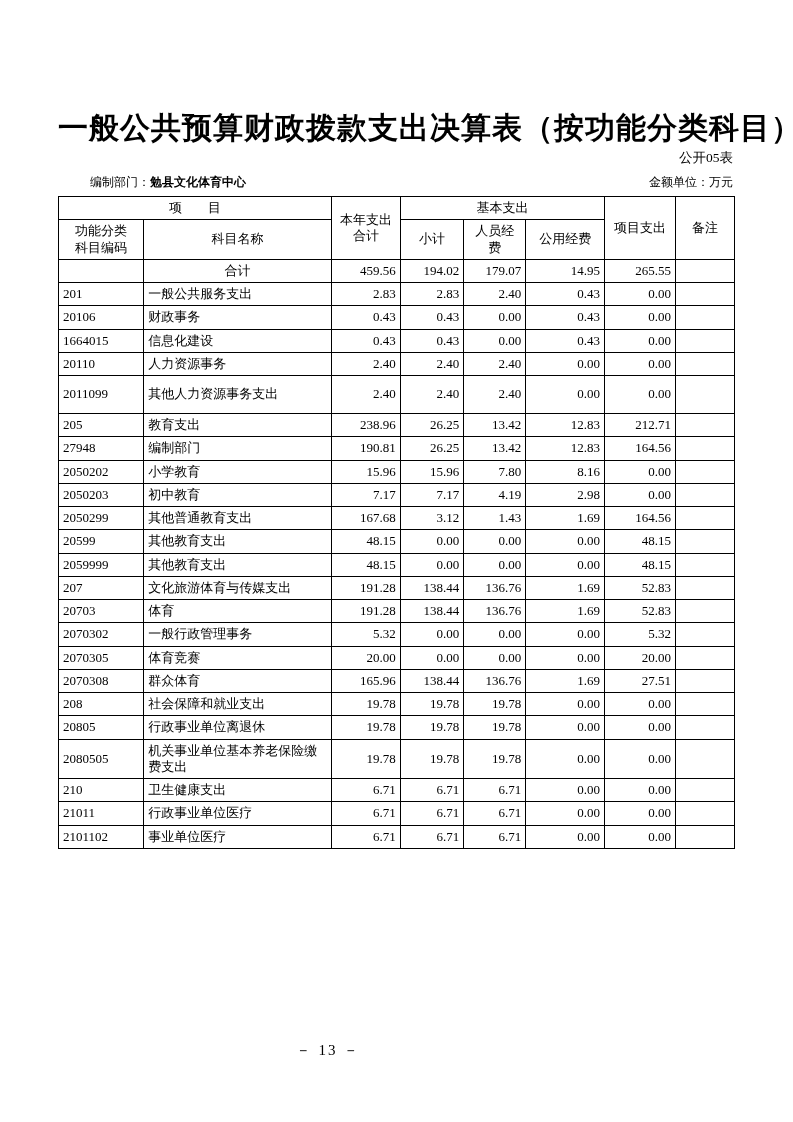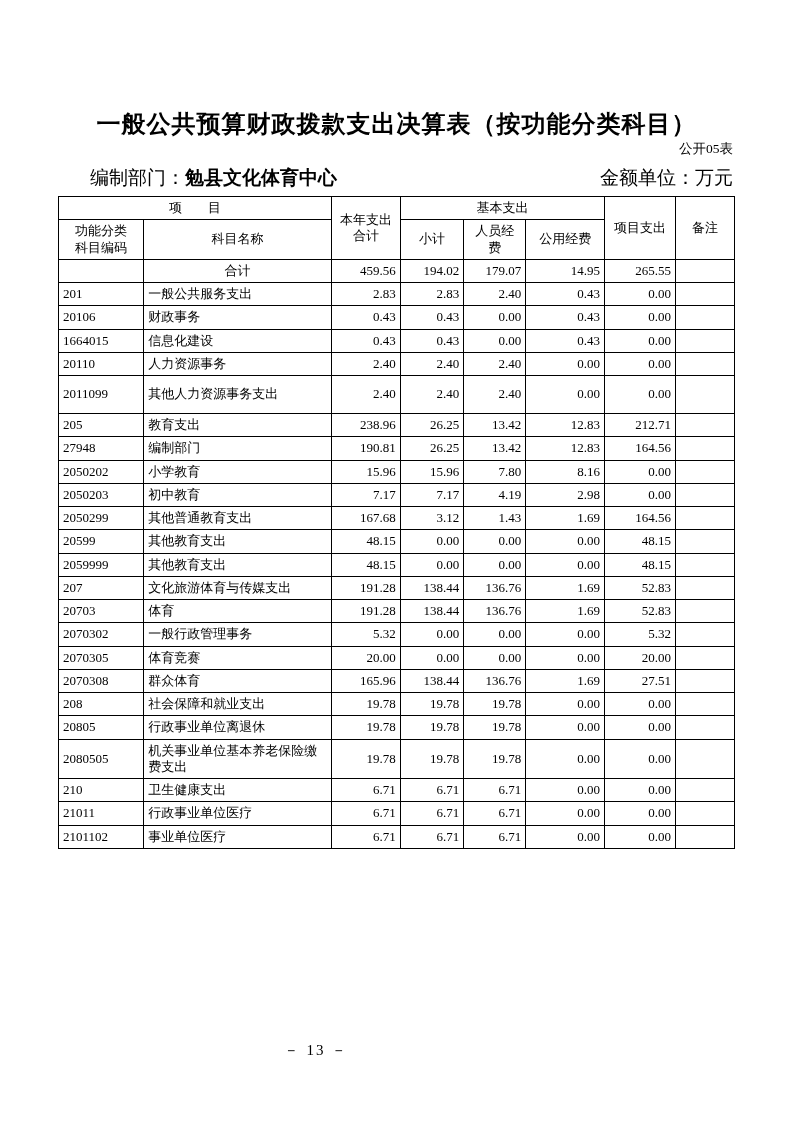--- a/index.html
+++ b/index.html
@@ -16,37 +16,37 @@
   }
   .page {
     width: 793px;
     height: 1122px;
     box-sizing: border-box;
     padding: 0 58px;
     position: relative;
   }
   .doc-title {
     text-align: center;
-    font-size: 24px;
+    font-size: 30px;
     font-weight: bold;
     letter-spacing: 1px;
     margin: 0;
     padding-top: 108px;
     white-space: nowrap;
   }
   .sheet-no {
     text-align: right;
     font-size: 13.5px;
     padding-right: 2px;
   }
   .meta-row {
     display: flex;
     justify-content: space-between;
     align-items: flex-end;
-    font-size: 19px;
+    font-size: 12px;
     margin-top: 7px;
     padding: 0 2px 0 32px;
   }
   .meta-left .dept-name {
     font-weight: bold;
   }
   table.budget {
     width: 100%;
     border-collapse: collapse;
     margin-top: 5px;
@@ -82,21 +82,21 @@
     font-size: 13.5px;
     margin-top: 9px;
     line-height: 1.6;
     padding-left: 32px;
     padding-right: 10px;
     text-align: justify;
   }
   .pagenum {
     position: absolute;
     bottom: 62px;
-    left: 0;
+    left: 12px;
     width: 632px;
     text-align: center;
     font-size: 15px;
     letter-spacing: 2px;
   }
 </style>
 </head>
 <body>
 
 <div class="page">

